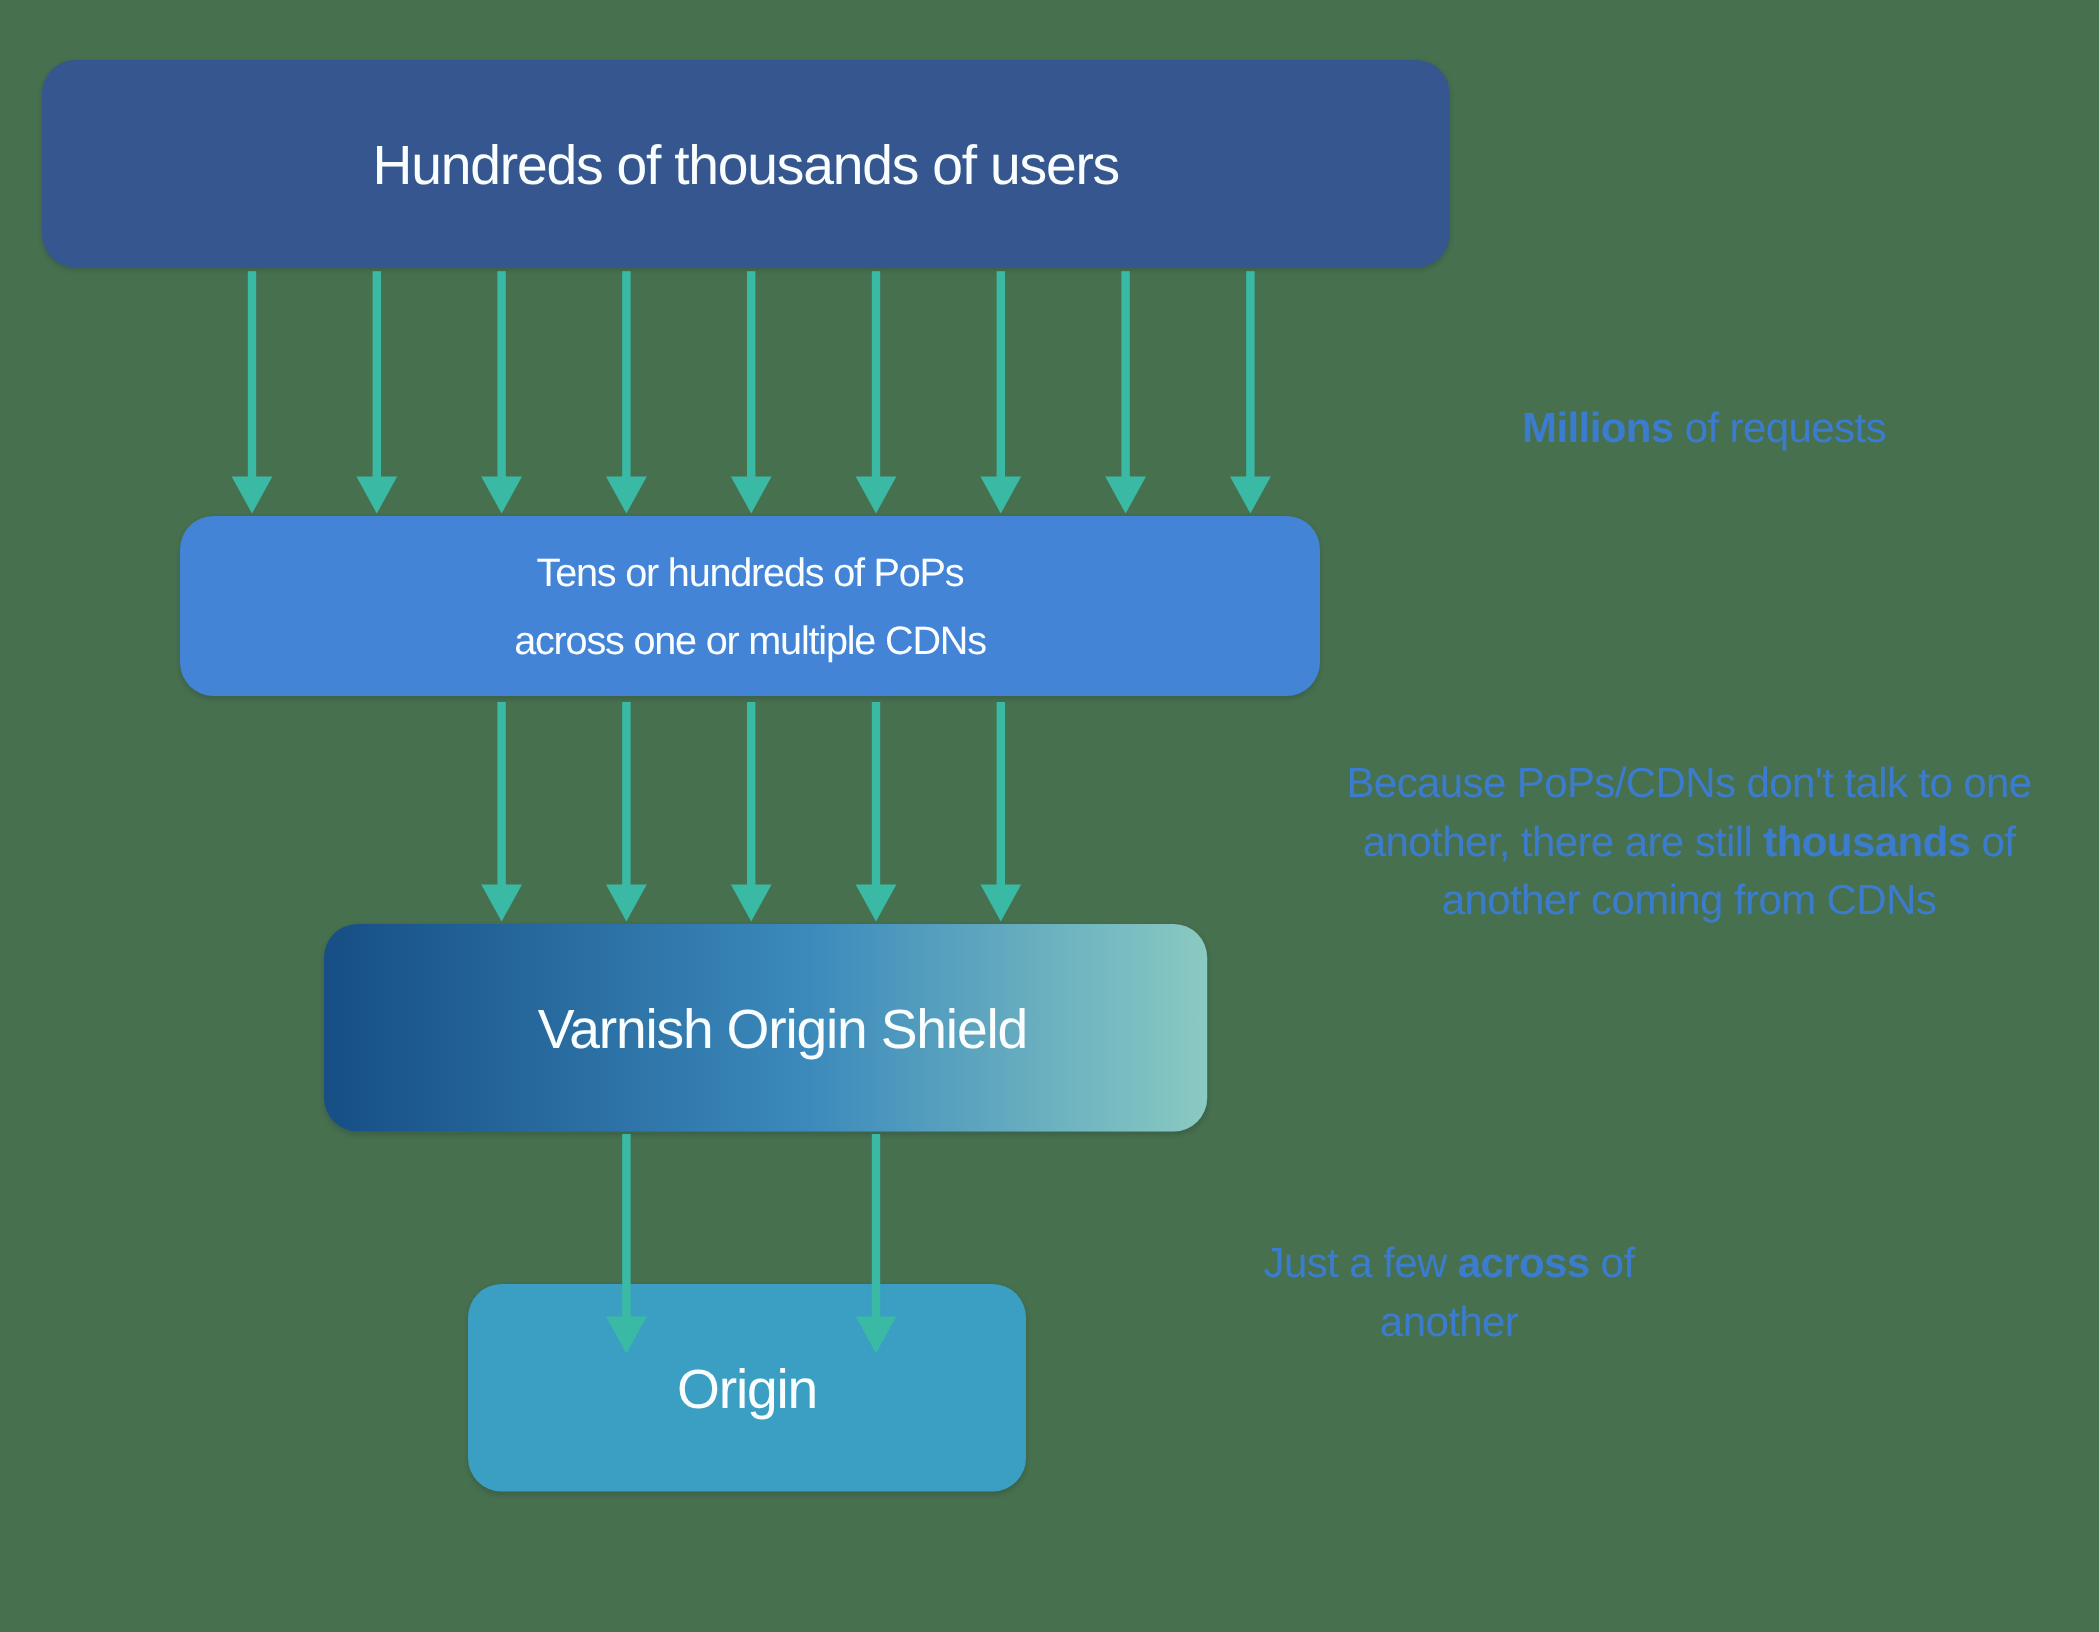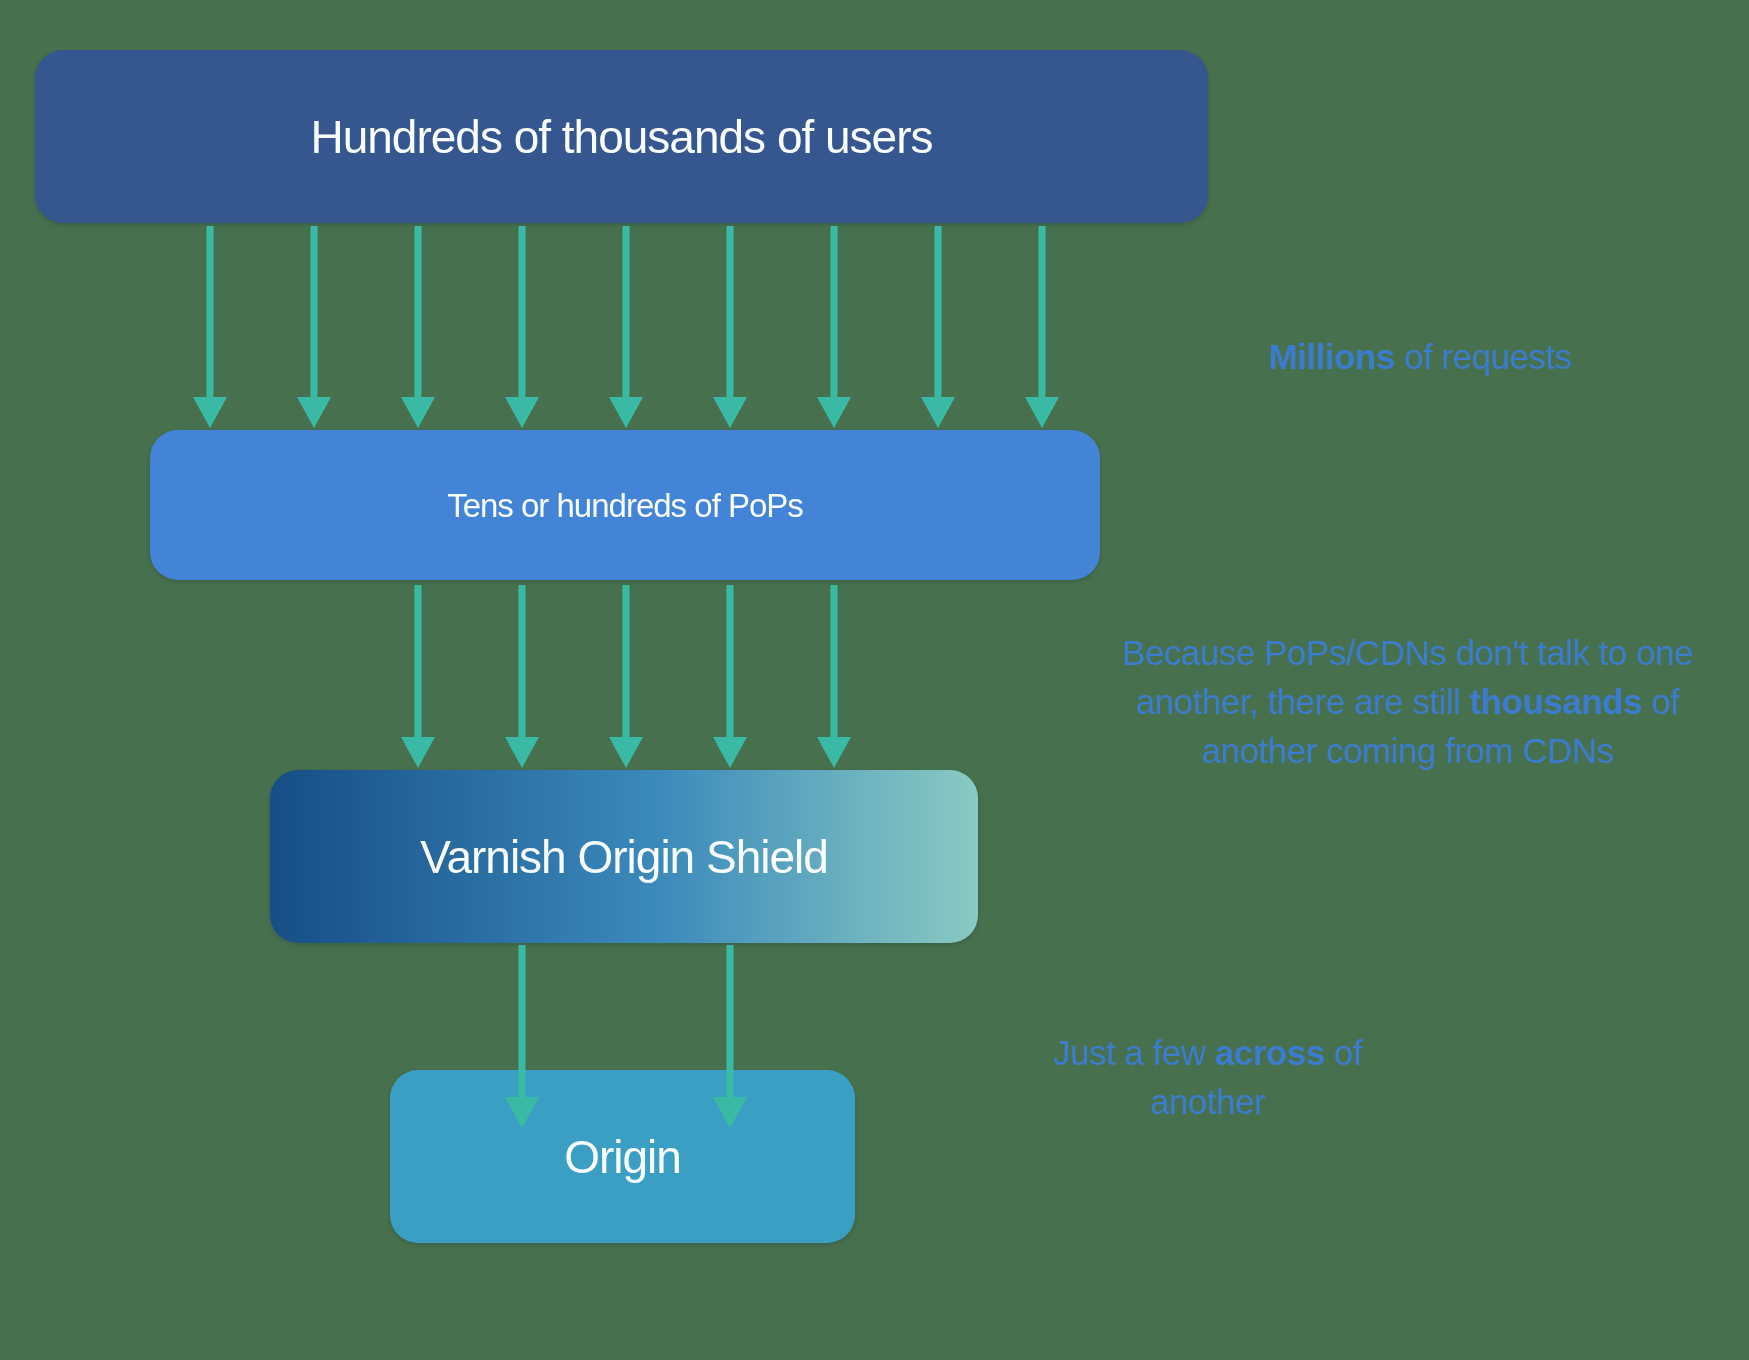--- a/index.html
+++ b/index.html
@@ -17,21 +17,21 @@
     display:flex;flex-direction:column;
     align-items:center;justify-content:center;
     text-align:right;
     font-size:46px;
     letter-spacing:-1px;
     box-shadow:0 2px 4px rgba(10,30,40,.18);
   }
   .box-users{left:35px;top:50px;width:1173px;height:173px;background:var(--box1,#35568e);}
   .box-pops{left:150px;top:430px;width:950px;height:150px;background:var(--box2,#4384d6);font-size:33px;line-height:57px;}
   .box-shield{left:270px;top:770px;width:708px;height:173px;
-    background:linear-gradient(90deg,var(--box3a,#164e85) 0%,var(--box3b,#3c8abc) 55%,var(--box3c,#8acac2) 100%);}
+    background:linear-gradient(90deg,var(--box3a,#164e85) 0%,var(--box3b,#3c8abc) 55%,var(--box3c,#8acac2) 100%);padding-left:28px;}
   .box-origin{left:390px;top:1070px;width:465px;height:173px;background:var(--box4,#3a9fc3);}
   .arrow-layer{position:absolute;inset:0;pointer-events:none;}
   .arrow{position:absolute;width:34px;}
   .arrow .shaft{
     position:absolute;left:50%;transform:translateX(-50%);
     top:0;bottom:28px;width:7px;
     background:var(--arrow,#3abaa5);
     display:block;
   }
   .arrow .head{
@@ -55,20 +55,21 @@
 <body>
 
 <div class="stage">
 
   <div class="box box-users">
     <span>Hundreds of thousands of users</span>
   </div>
 
   <div class="box box-pops">
     <span>Tens or hundreds of PoPs</span>
+    <span>across one or multiple CDNs</span>
   </div>
 
   <div class="box box-shield">
     <span>Varnish Origin Shield</span>
   </div>
 
   <div class="box box-origin">
     <span>Origin</span>
   </div>
 

